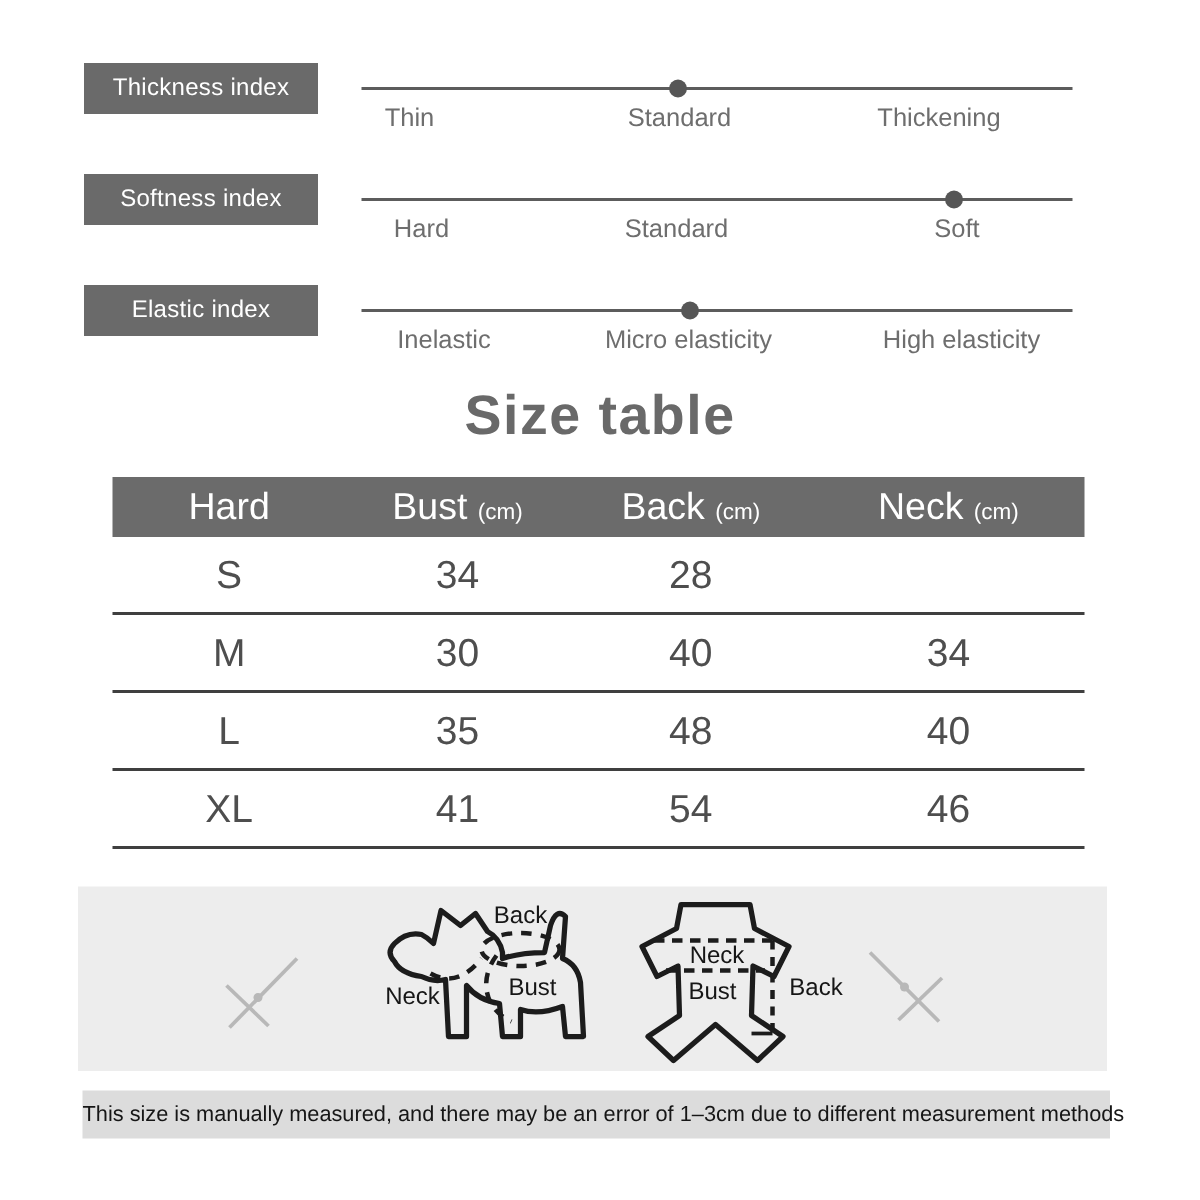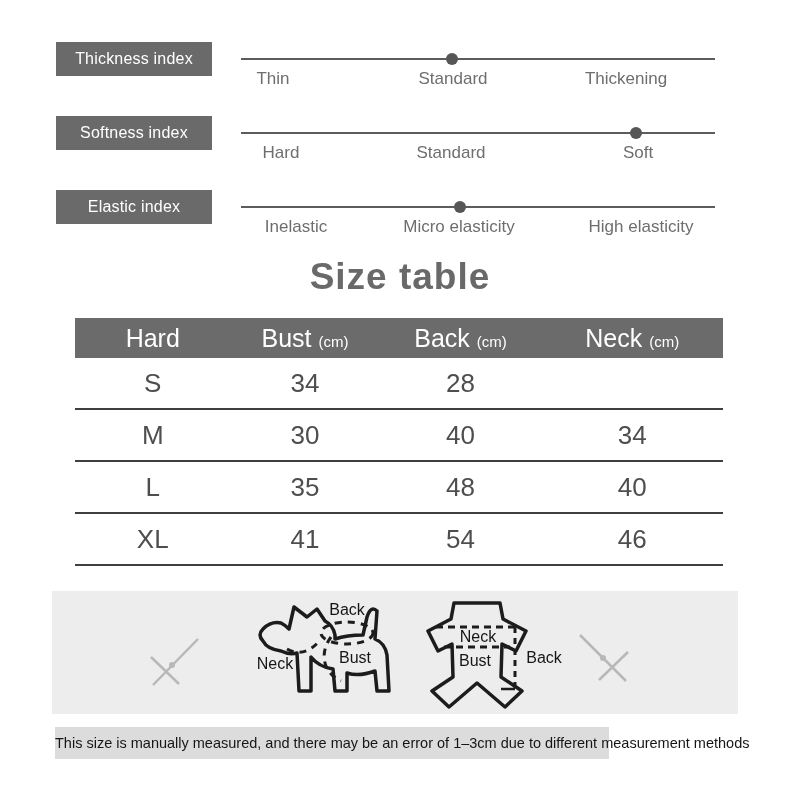--- a/index.html
+++ b/index.html
@@ -35,21 +35,21 @@
   .trow{
     display:grid;grid-template-columns:24% 23% 25% 28%;height:50px;
     border-bottom:2px solid #3f3f3f;align-items:center;
   }
   .td{color:#4e4e4e;font-size:26px;text-align:center;}
   
   .strip{position:absolute;left:52px;top:591px;width:686px;height:123px;background:#ededed;}
   .strip svg{position:absolute;left:0;top:0;}
   
   .footer-note{
-    position:absolute;left:55px;top:727px;width:554px;height:32px;background:#dcdcdc;
+    position:absolute;left:55px;top:727px;width:685px;height:32px;background:#dcdcdc;
     color:#161616;font-size:14.5px;line-height:32px;text-align:center;white-space:nowrap;
   }
 </style>
 </head>
 <body>
 
 <div class="page">
 
   <div class="index-row" style="top:42px">
     <div class="badge">Thickness index</div>

